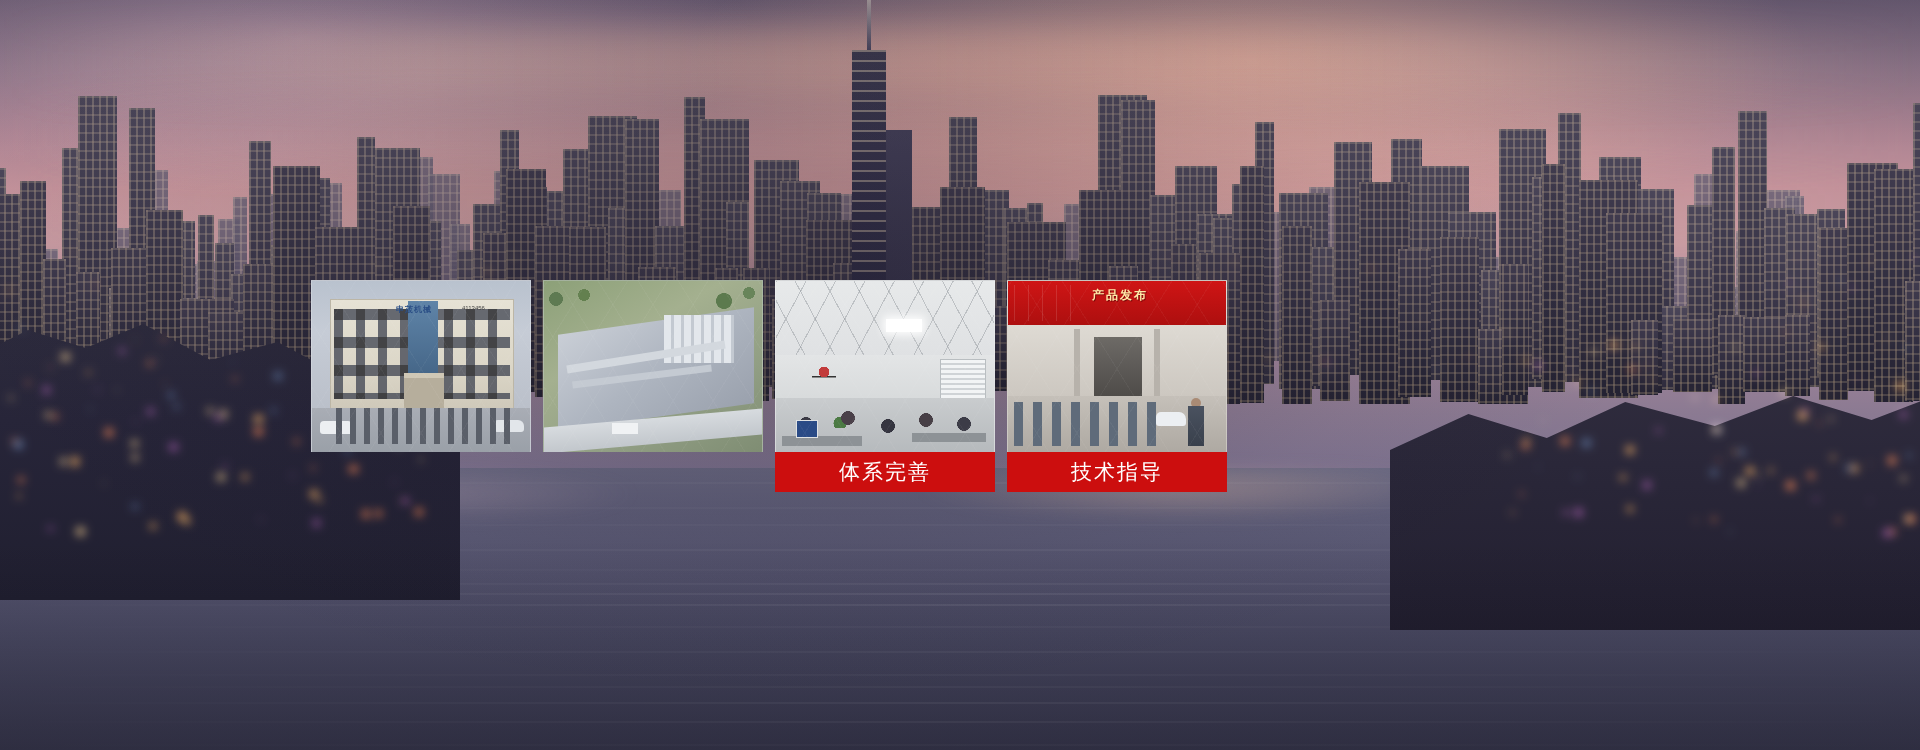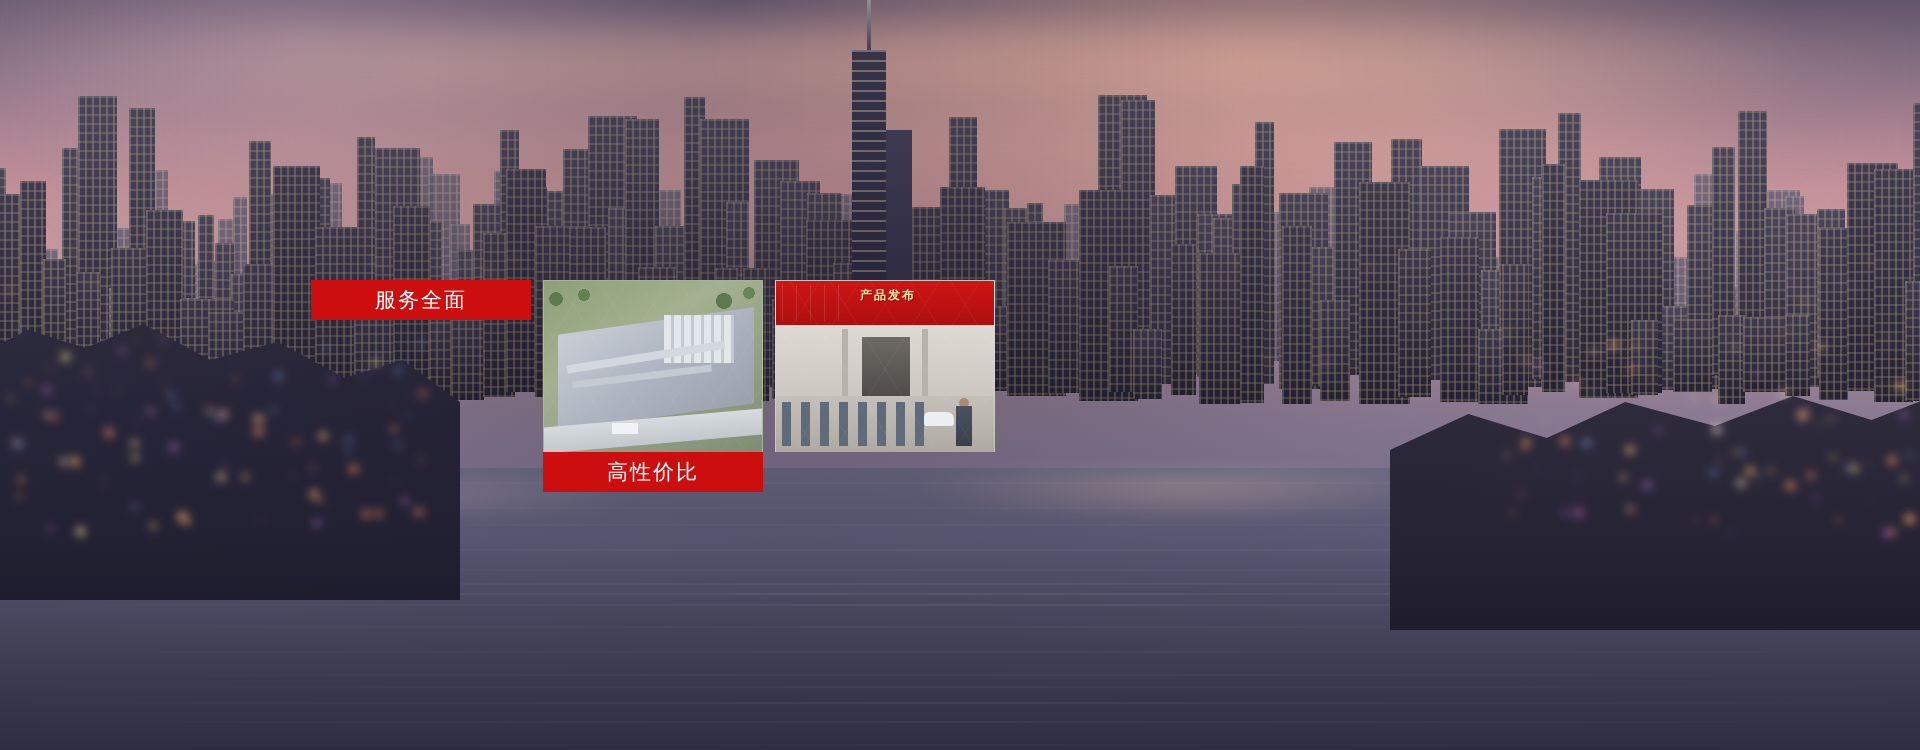--- a/index.html
+++ b/index.html
@@ -740,53 +740,83 @@
 
   <div class="vignette"></div>
 
   <div class="content">
 
 
 
     <div class="cards">
 
       <div class="card">
-        <div class="card-label">服务全面</div>
+        <div class="card-photo p1">
+          <div class="facade"></div>
+          <div class="wins"></div>
+          <div class="glassmid"></div>
+          <div class="sign">申荿机械</div>
+          <div class="sign2">4113456</div>
+          <div class="portico"></div>
+          <div class="ground"></div>
+          <div class="car"></div>
+          <div class="car2"></div>
+          <div class="heads"></div>
+          <div class="staff"></div>
+          <div class="wm"></div>
+        </div>
       </div>
 
       <div class="card">
         <div class="card-photo p2">
           <div class="field"></div>
           <div class="plant"></div>
           <div class="silos"></div>
           <div class="conv"></div>
           <div class="conv2"></div>
           <div class="road"></div>
           <div class="truck"></div>
           <div class="trees"></div>
           <div class="wm"></div>
         </div>
-        <div class="card-label">高性价比</div>
       </div>
 
+      <div class="card">
+        <div class="card-photo p3">
+          <div class="ceil"></div>
+          <div class="panel"></div>
+          <div class="wall"></div>
+          <div class="logo"></div>
+          <div class="blinds"></div>
+          <div class="desks"></div>
+          <div class="d1"></div>
+          <div class="d2"></div>
+          <div class="plantpot"></div>
+          <div class="ppl"></div>
+          <div class="mon"></div>
+          <div class="wm"></div>
+        </div>
+        <div class="card-label">体系完善</div>
+      </div>
 
       <div class="card">
         <div class="card-photo p4">
           <div class="bannerRed"></div>
           <div class="bannerSide"></div>
           <div class="bannerTxt">产品发布</div>
           <div class="whall"></div>
           <div class="col" style="left:66px"></div>
           <div class="col" style="left:146px"></div>
           <div class="door"></div>
           <div class="floor"></div>
           <div class="car4"></div>
           <div class="helmets"></div>
           <div class="workers"></div>
           <div class="bosshead"></div>
           <div class="boss"></div>
           <div class="wm"></div>
         </div>
+        <div class="card-label">技术指导</div>
       </div>
 
     </div>
   </div>
 </div>
 
 </body></html>

